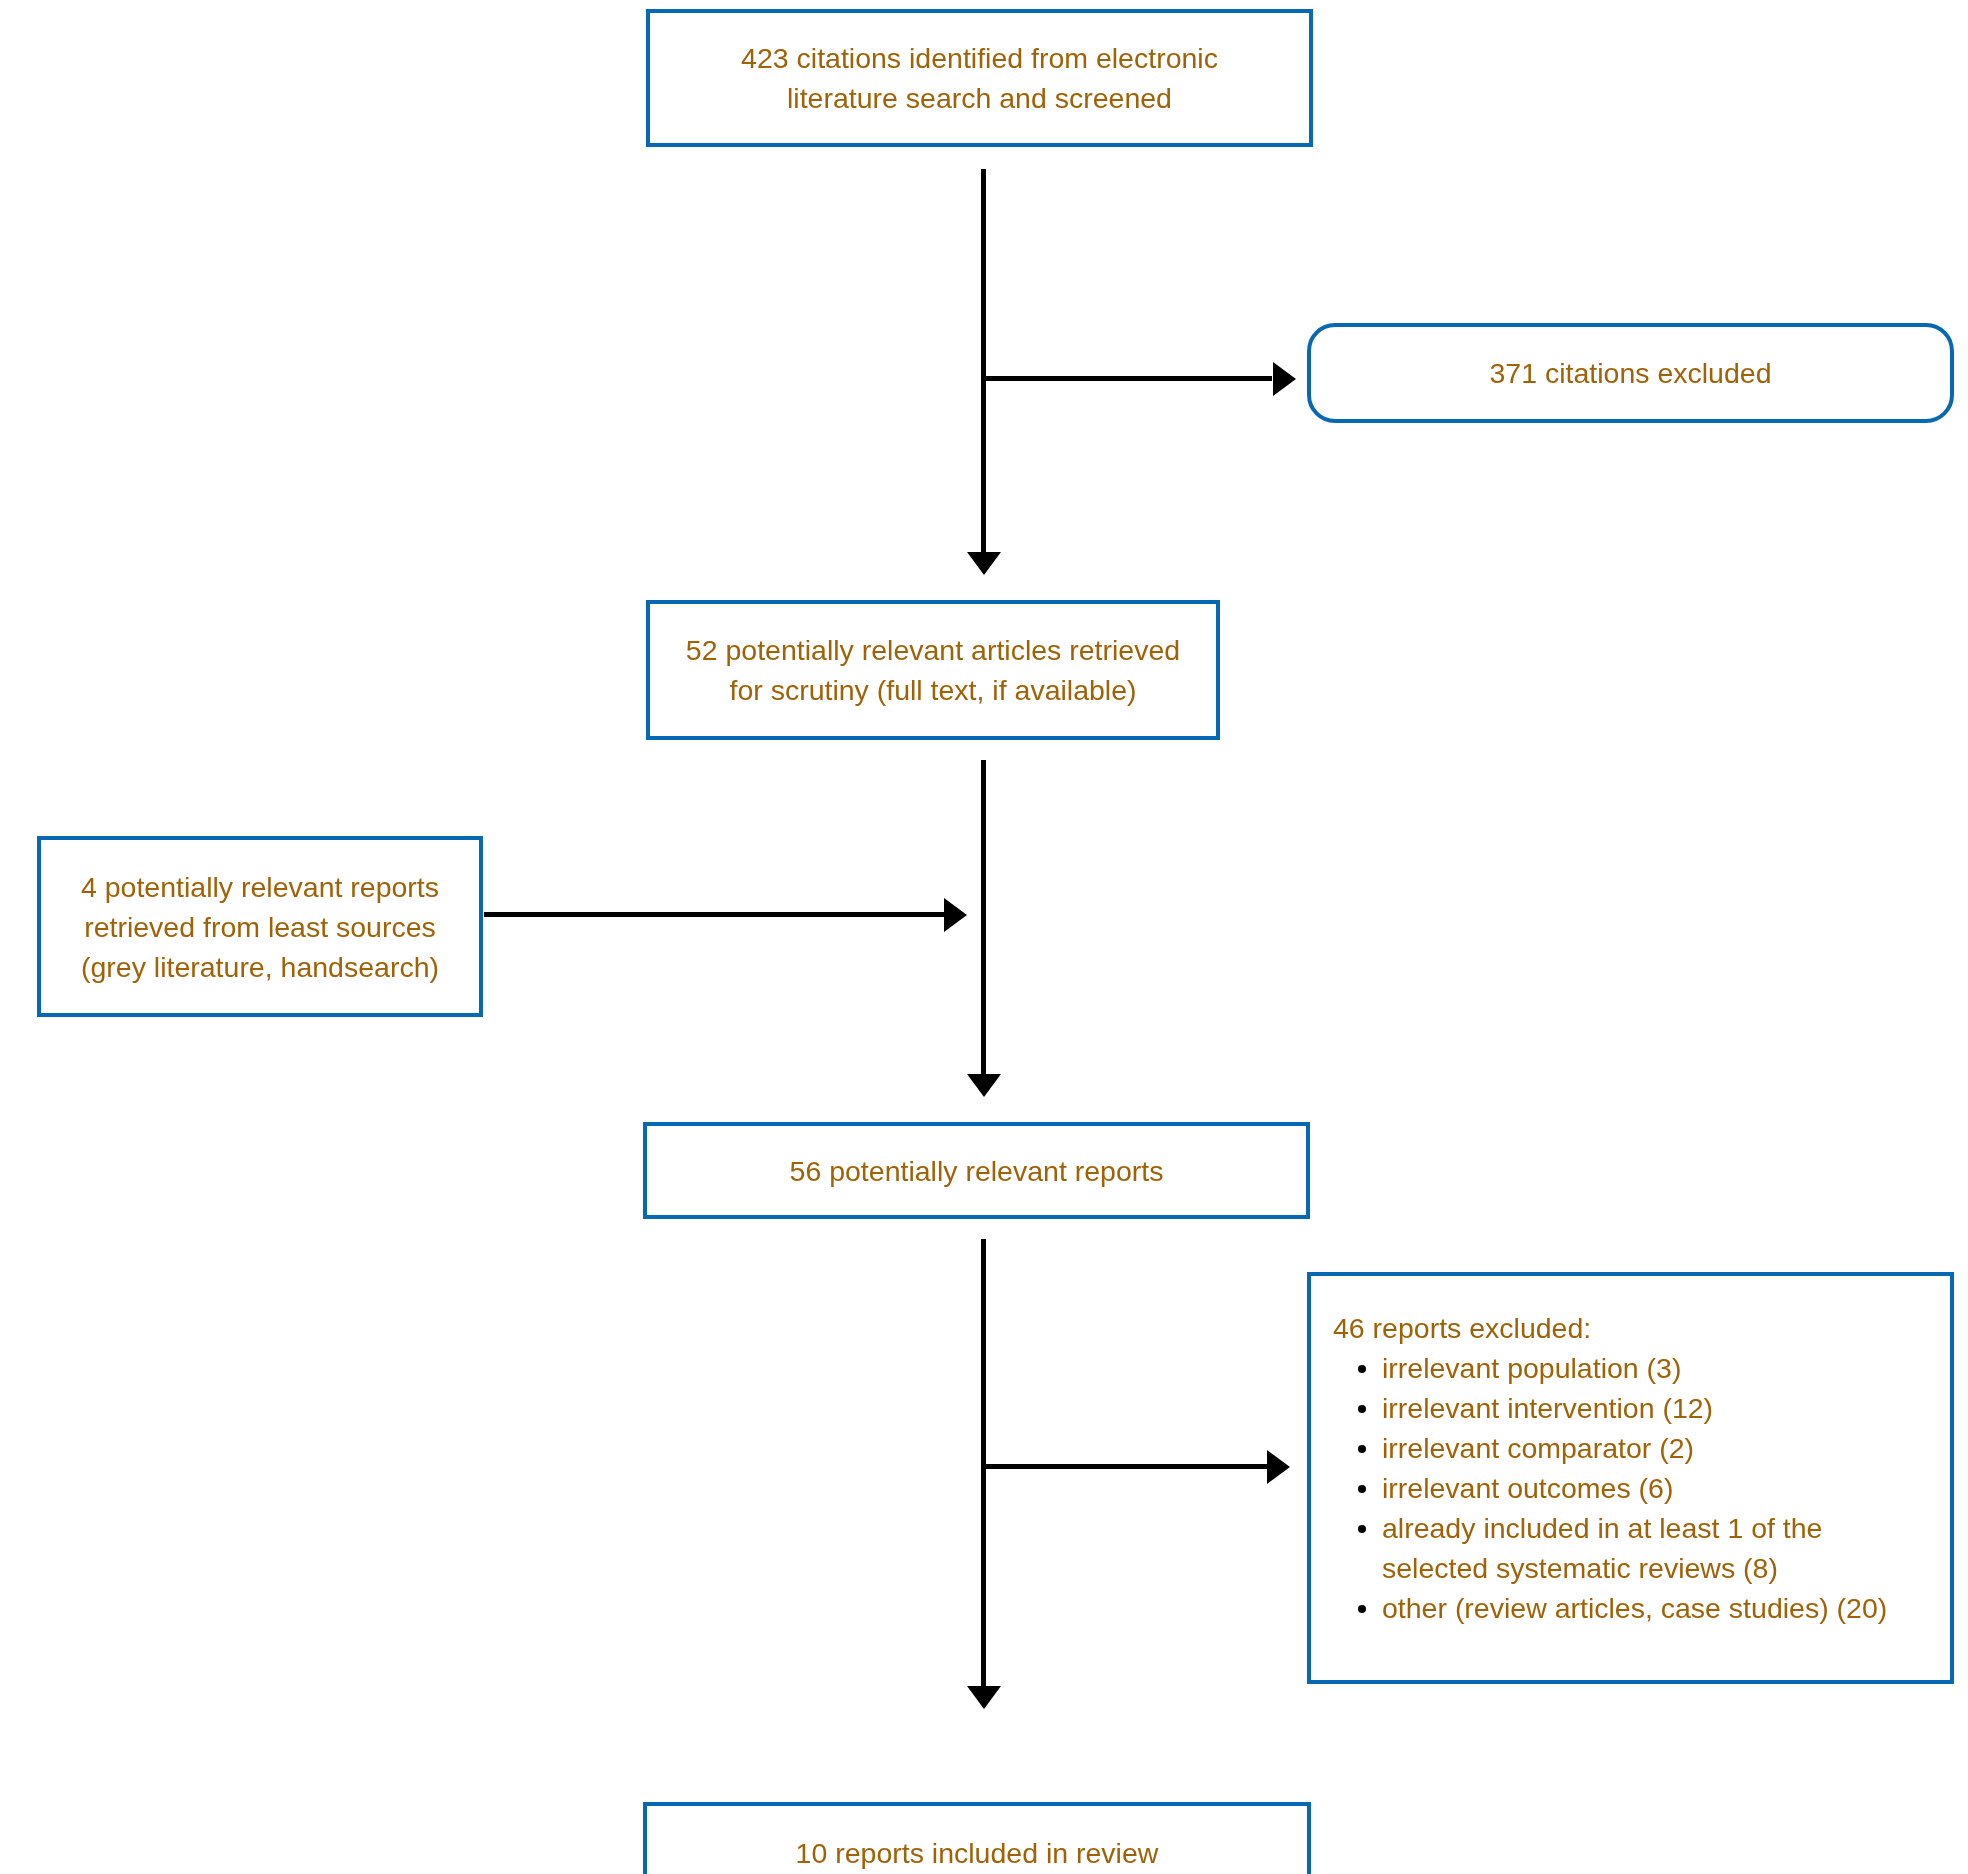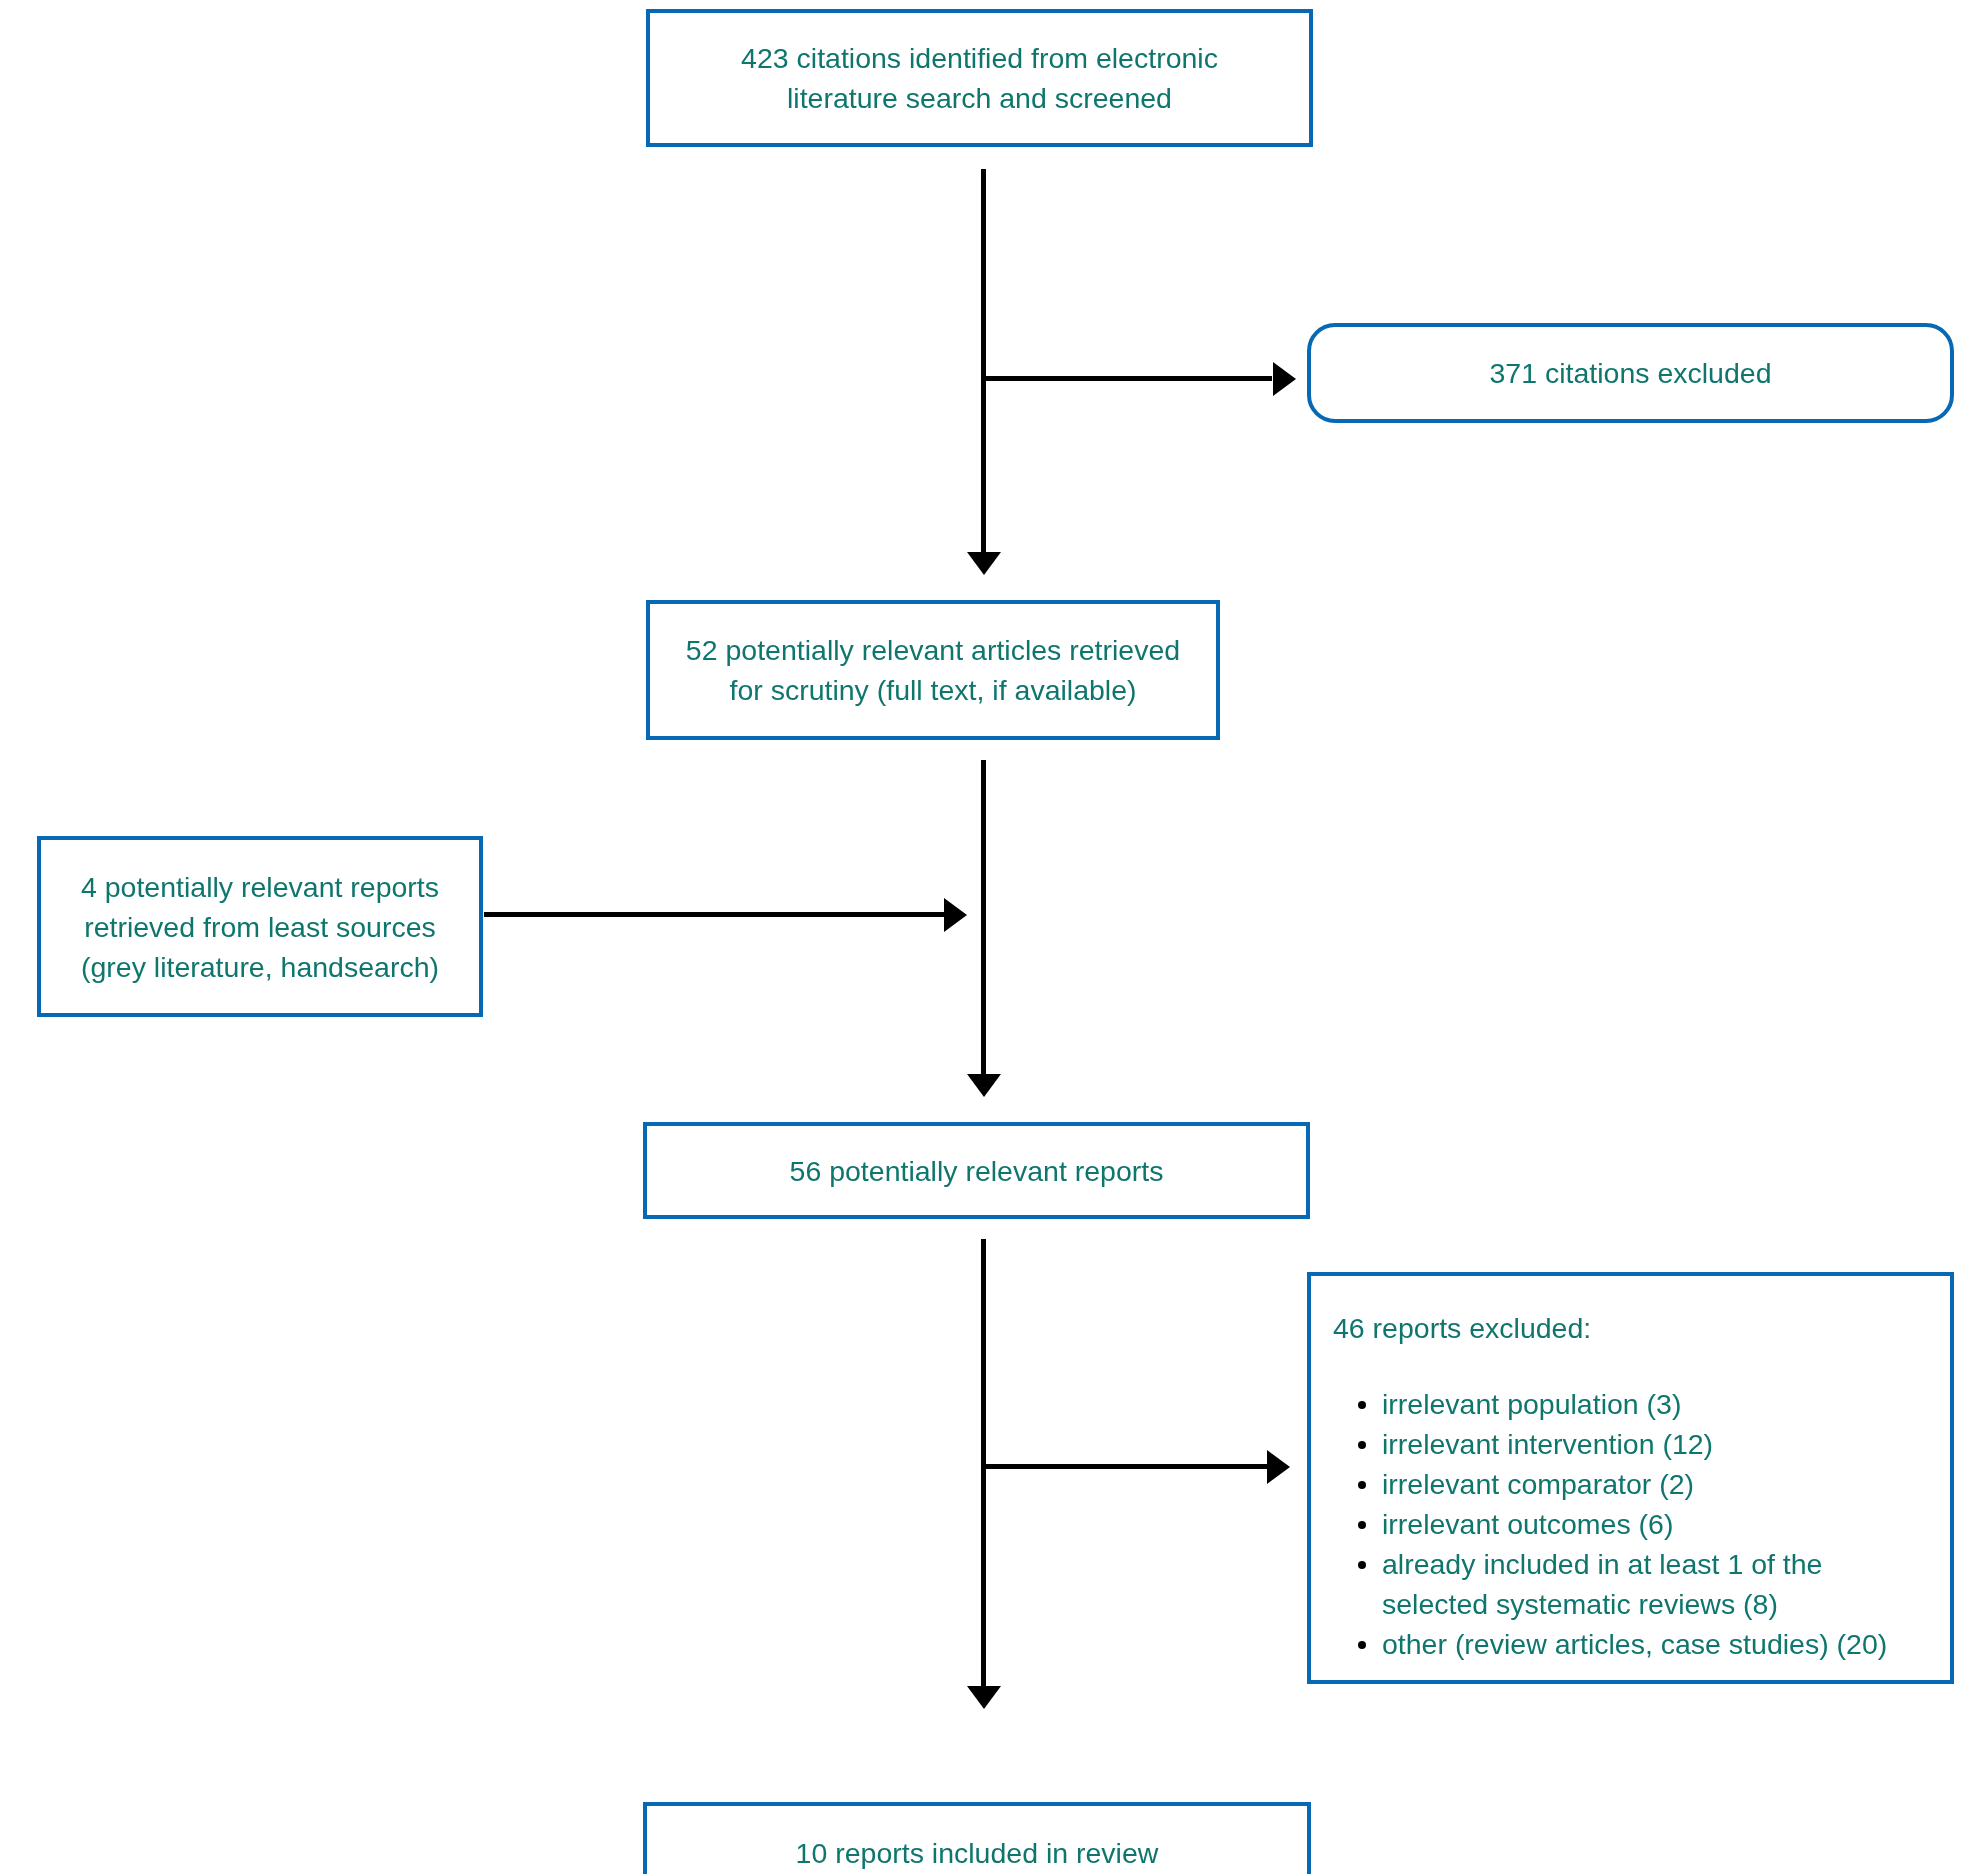--- a/index.html
+++ b/index.html
@@ -2,21 +2,21 @@
 <html style="font-size:14.3px"><head>
 <meta charset="utf-8">
 <style>
   html, body { margin: 0; padding: 0; background: #ffffff; }
   .canvas {
     position: relative;
     width: 1968px;
     height: 1874px;
     background: #ffffff;
     font-family: "Liberation Sans", "DejaVu Sans", sans-serif;
-    color: #0f766e;
+    color: #a16207;
   }
   .box {
     position: absolute;
     box-sizing: border-box;
     border: 4.5px solid #0768b3;
     background: #ffffff;
     display: flex;
     flex-direction: column;
     align-items: center;
     justify-content: center;
@@ -26,21 +26,21 @@
   }
   .box .line { white-space: nowrap; }
   .box-screened   { left: 646px;  top: 9px;   width: 667px; height: 138px; }
   .box-excluded1  { left: 1307px; top: 323px;  width: 647px; height: 100px; border-radius: 28px; }
   .box-retrieved  { left: 646px;  top: 600px;  width: 574px; height: 140px; }
   .box-othersrc   { left: 37px;   top: 836px;  width: 446px; height: 181px; }
   .box-relevant   { left: 643px;  top: 1122px; width: 667px; height: 97px; }
   .box-excluded2  {
     left: 1307px; top: 1272px; width: 647px; height: 412px;
     align-items: stretch; justify-content: flex-start;
-    text-align: left; padding: 32px 18px 0 22px; gap: 36px;
+    text-align: left; padding: 32px 18px 0 22px;
   }
   .box-included   { left: 643px;  top: 1758px; width: 668px; height: 102px; margin-top: 44px; }
 
   .excl-title { font-size: 28.5px; line-height: 40px; }
   ul.excl-list { margin: 0; padding: 0; list-style: none; }
   ul.excl-list li {
     position: relative;
     padding-left: 49px;
     font-size: 28.5px;
     line-height: 40px;

